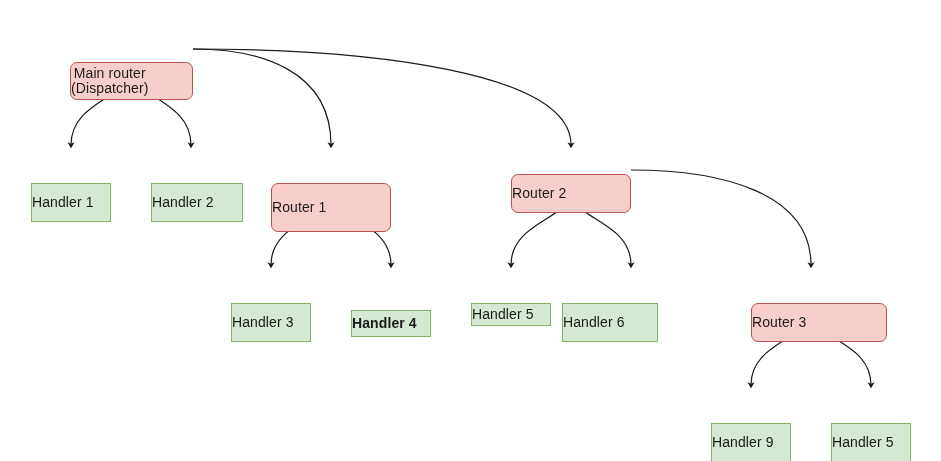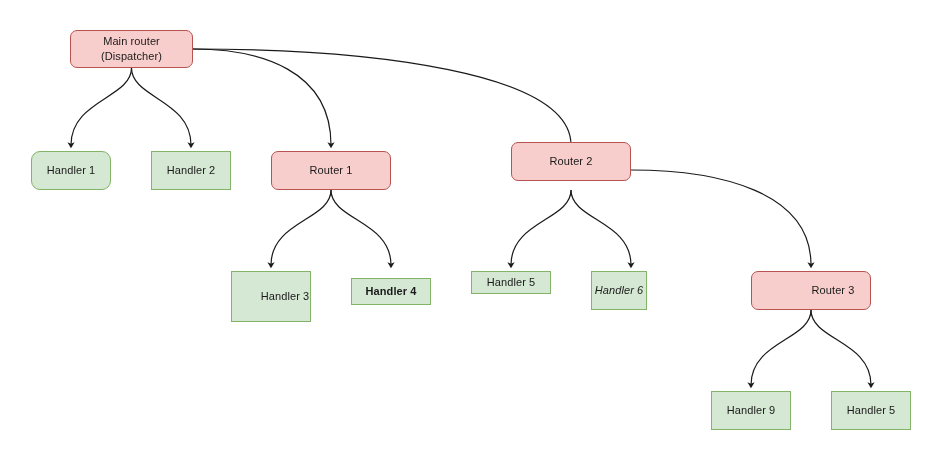--- a/index.html
+++ b/index.html
@@ -27,28 +27,29 @@
     top: 0;
     width: 941px;
     height: 461px;
     pointer-events: none;
   }
   .node {
     position: absolute;
     box-sizing: border-box;
     display: flex;
     align-items: center;
-    justify-content: center;
+    justify-content: flex-start;
     text-align: center;
-    font-size: 11px;
+    font-size: 14px;
     line-height: 15px;
     color: #1a1a1a;
     letter-spacing: 0.1px;
     white-space: pre-line;
     user-select: none;
+    margin-top: 32px;
   }
   .node-router {
     background: #f8cecc;
     border: 1px solid #b85450;
     border-radius: 7px;
   }
   .node-handler {
     background: #d5e8d4;
     border: 1px solid #82b366;
     border-radius: 0;
@@ -79,26 +80,26 @@
         <path d="M 571 190 C 571 220, 631 221, 631 265" fill="none" stroke="#1a1a1a" stroke-width="1.2" marker-end="url(#arrowhead)"></path>
         <path d="M 631 170 C 720 170, 811 192, 811 265" fill="none" stroke="#1a1a1a" stroke-width="1.2" marker-end="url(#arrowhead)"></path>
         <path d="M 811 310 C 811 340, 751 341, 751 385" fill="none" stroke="#1a1a1a" stroke-width="1.2" marker-end="url(#arrowhead)"></path>
         <path d="M 811 310 C 811 340, 871 341, 871 385" fill="none" stroke="#1a1a1a" stroke-width="1.2" marker-end="url(#arrowhead)"></path>
       </g>
   </svg>
 
   <div id="nodes-group">
       <div class="node node-router" style="left: 70px; top: 30px; width: 123px; height: 38px;"><span class="node-label">Main router
 (Dispatcher)</span></div>
-      <div class="node node-handler" style="left: 31px; top: 151px; width: 80px; height: 39px; border-radius: 9px;"><span class="node-label">Handler 1</span></div>
-      <div class="node node-handler" style="left: 151px; top: 151px; width: 80px; height: 39px;"><span class="node-label">Handler 2</span></div>
-      <div class="node node-router" style="left: 271px; top: 151px; width: 120px; height: 39px;"><span class="node-label">Router 1</span></div>
+      <div class="node node-handler" style="left: 31px; top: 151px; width: 80px; height: 39px;"><span class="node-label">Handler 1</span></div>
+      <div class="node node-handler" style="left: 151px; top: 151px; width: 92px; height: 39px;"><span class="node-label">Handler 2</span></div>
+      <div class="node node-router" style="left: 271px; top: 151px; width: 120px; height: 49px;"><span class="node-label">Router 1</span></div>
       <div class="node node-router" style="left: 511px; top: 142px; width: 120px; height: 39px;"><span class="node-label">Router 2</span></div>
-      <div class="node node-handler" style="left: 231px; top: 271px; width: 80px; height: 51px; padding-left: 28px;"><span class="node-label">Handler 3</span></div>
+      <div class="node node-handler" style="left: 231px; top: 271px; width: 80px; height: 39px;"><span class="node-label">Handler 3</span></div>
       <div class="node node-handler" style="left: 351px; top: 278px; width: 80px; height: 27px; font-weight: bold;"><span class="node-label">Handler 4</span></div>
       <div class="node node-handler" style="left: 471px; top: 271px; width: 80px; height: 23px;"><span class="node-label">Handler 5</span></div>
-      <div class="node node-handler" style="left: 591px; top: 271px; width: 56px; height: 39px; font-style: italic;"><span class="node-label">Handler 6</span></div>
-      <div class="node node-router" style="left: 751px; top: 271px; width: 120px; height: 39px; padding-left: 44px;"><span class="node-label">Router 3</span></div>
+      <div class="node node-handler" style="left: 562px; top: 271px; width: 96px; height: 39px;"><span class="node-label">Handler 6</span></div>
+      <div class="node node-router" style="left: 751px; top: 271px; width: 136px; height: 39px;"><span class="node-label">Router 3</span></div>
       <div class="node node-handler" style="left: 711px; top: 391px; width: 80px; height: 39px;"><span class="node-label">Handler 9</span></div>
       <div class="node node-handler" style="left: 831px; top: 391px; width: 80px; height: 39px;"><span class="node-label">Handler 5</span></div>
     </div>
 
 </div>
 
 </body></html>

